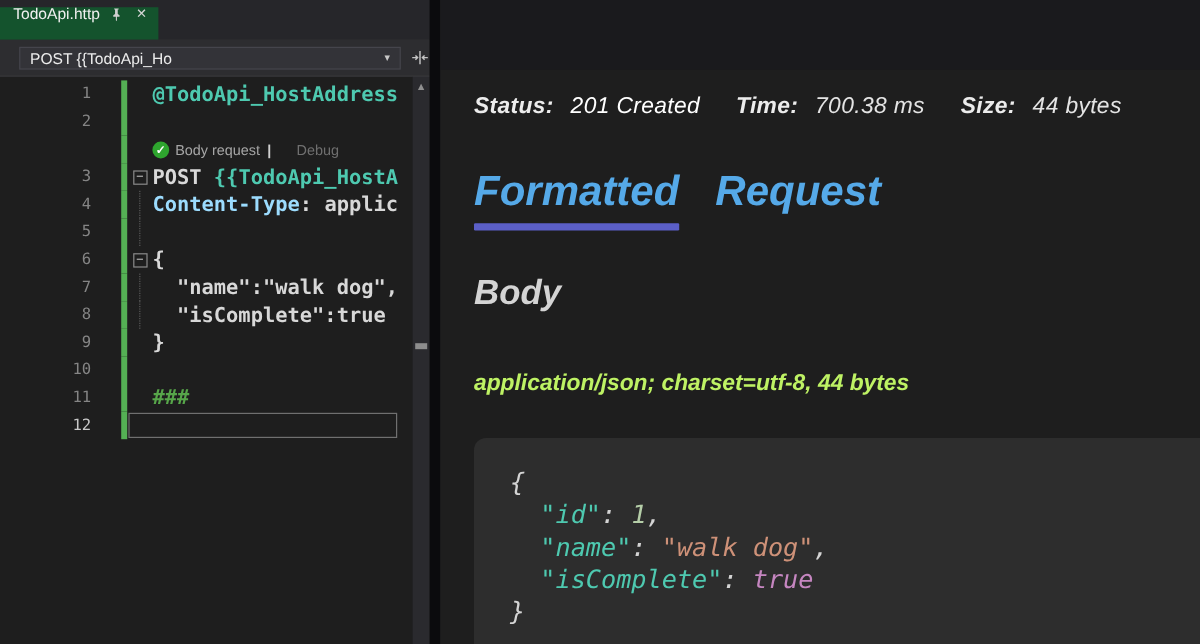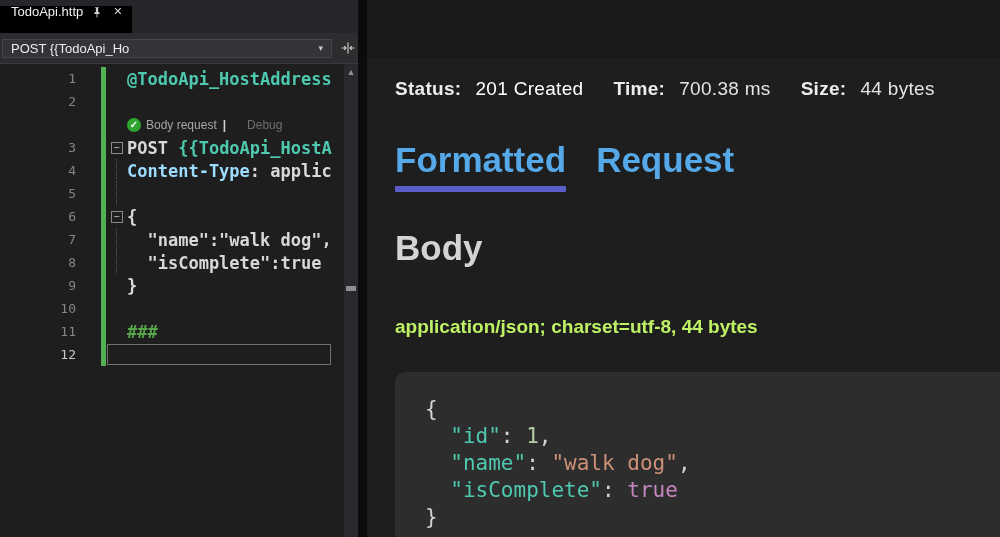--- a/index.html
+++ b/index.html
@@ -7,30 +7,30 @@
   body {
     width:1000px; height:537px; overflow:hidden; position:relative;
     background:#1e1e1e; font-family:"Liberation Sans", sans-serif;
   }
 
   
   .left-pane { position:absolute; left:0; top:0; width:358px; height:537px; background:#2d2d30; }
 
   .tab-strip { height:33px; background:#26262a; display:flex; align-items:flex-end; }
   .doc-tab {
-    height:27px; background:#000000; color:#f0f0f0; display:flex; align-items:center;
+    height:27px; background:#14532d; color:#f0f0f0; display:flex; align-items:center;
     padding:0 9px 16px 11px; font-size:13px; gap:8px; cursor:default;
   }
   .pin-icon svg { display:block; }
   .close-glyph { font-size:11px; color:#d6d6d6; margin-left:2px; }
 
   .toolbar-row { height:31px; background:#2d2d30; display:flex; align-items:center; border-bottom:1px solid #3a3a3e; }
   .request-dropdown {
     width:330px; height:19px; background:#333338; border:1px solid #45454c; color:#ececec;
-    font-size:13px; display:flex; align-items:center; padding:0 8px; margin-left:2px;
+    font-size:13px; display:flex; align-items:center; padding:0 8px; margin-left:16px;
   }
   .dd-caret { margin-left:auto; font-size:9px; color:#c8c8c8; }
   .split-editor-icon { margin-left:8px; display:flex; align-items:center; }
 
   .editor {
     position:absolute; top:64px; left:0; right:14px; bottom:0; background:#1e1e1e;
     padding-top:3px; overflow:hidden;
     font-family:"DejaVu Sans Mono", monospace; font-size:17px; font-weight:bold;
   }
   .ed-row { height:23px; display:flex; align-items:center; position:relative; }
@@ -62,36 +62,36 @@
 
   .cur-line-box { position:absolute; left:107px; width:224px; top:1px; bottom:1px; border:1px solid #707070; }
 
   .editor-scrollbar { position:absolute; top:64px; right:0; width:14px; bottom:0; background:#2a2a2e; }
   .sb-arrow { display:block; text-align:center; color:#8f8f8f; font-size:9px; padding-top:3px; }
   .sb-thumb { position:absolute; top:222px; left:2px; right:2px; height:5px; background:#8d8d8d; }
 
   .splitter { position:absolute; left:358px; top:0; width:9px; height:537px; background:#0b0b0d; }
 
   
-  .right-pane { position:absolute; left:367px; top:0; right:0; bottom:0; background:#1e1e1e; overflow:hidden; color:#e8e8e8; }
+  .right-pane { position:absolute; left:367px; top:0; right:0; bottom:0; background:#1e1e1e; overflow:hidden; color:#e8e8e8;font-style:italic; }
   .rp-top { height:58px; background:#1a1a1d; }
 
   .status-row { margin:20px 0 0 28px; display:flex; gap:30px; font-size:19px; letter-spacing:0.3px; white-space:nowrap; }
   .s-group { display:flex; gap:14px; }
   .s-label { font-weight:bold; color:#ececec; }
   .s-val { color:#e4e4e4; }
   .s-val.error { color:#ffffff; }
 
   .tabs-row { margin:40px 0 0 28px; display:flex; gap:30px; align-items:flex-start; white-space:nowrap; }
   .resp-tab { cursor:pointer; }
   .resp-tab .tab-label { font-size:35px; font-weight:bold; color:#55a9e8; line-height:1.15; display:block; }
   .tab-underline { height:6px; margin-top:6px; border-radius:1px; background:transparent; }
   .resp-tab.active .tab-underline { background:#5b5fc7; }
 
-  .body-heading { margin:36px 0 16px 28px; font-size:35px; font-weight:600; color:#d4d4d4; }
+  .body-heading { margin:36px 0 16px 28px; font-size:29px; font-weight:600; color:#d4d4d4; }
   .content-type { margin:48px 0 0 28px; font-size:19px; font-weight:bold; color:#bef264; }
 
   .code-block {
     margin:34px -12px 0 28px; background:#2d2d2d; border-radius:10px; padding:24px 30px 28px 30px;
     font-family:"DejaVu Sans Mono", monospace; font-size:21px; line-height:27px; color:#d4d4d4;
     min-height:200px;
   }
   .cb-line { white-space:pre; }
   .cb-line.indent { padding-left:2ch; }
   .j-key { color:#4ec9b0; }

